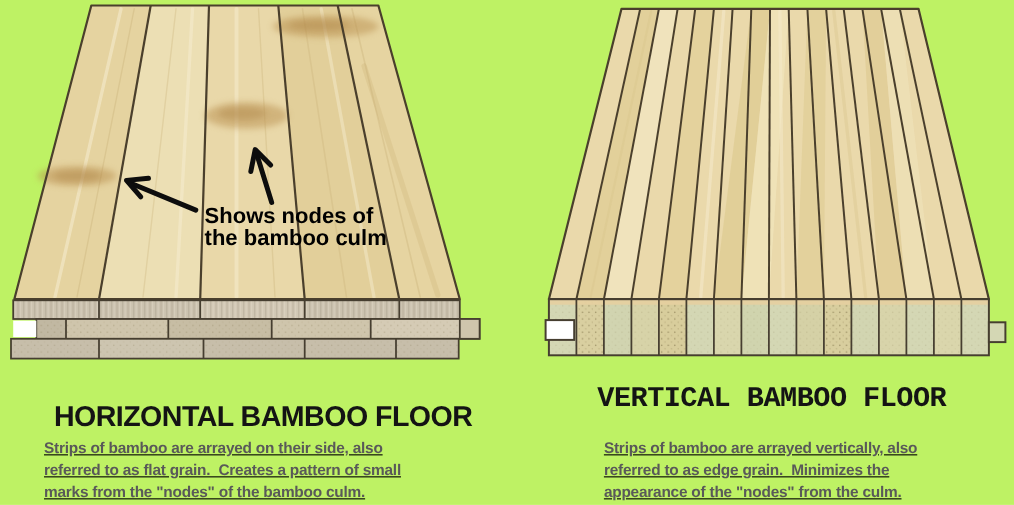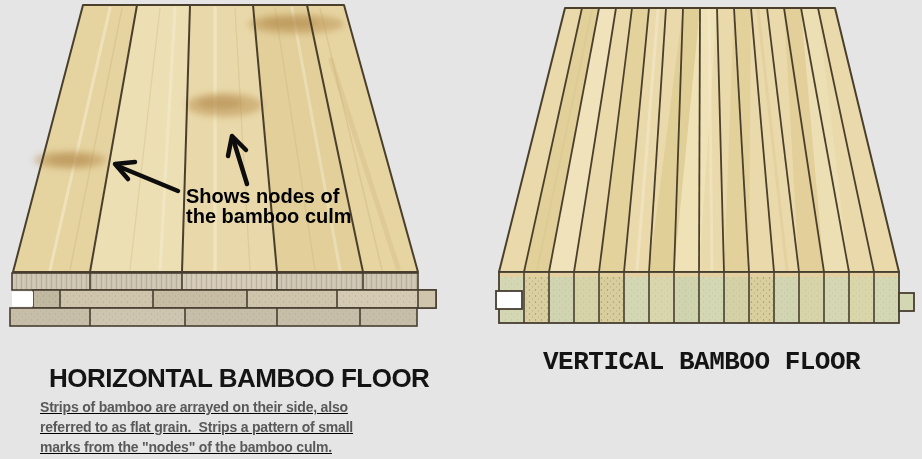--- a/index.html
+++ b/index.html
@@ -1,17 +1,17 @@
 <!DOCTYPE html>
 <html><head>
 <meta charset="utf-8">
 <style>
   html,body{margin:0;padding:0;background:#fff;}
   .stage{
-    position:relative;width:922px;height:459px;background:#e5e5e5;
+    position:relative;width:922px;height:459px;background:#bef264;
     font-family:"Liberation Sans",sans-serif;overflow:hidden;
   }
   .floor-svg{position:absolute;top:0;}
   .floor-svg.left{left:0;}
   .floor-svg.right{left:462px;}
   .panel-title{
     position:absolute;top:347px;font-size:26px;line-height:30px;
     font-weight:bold;color:#141414;letter-spacing:-0.5px;white-space:pre;
   }
   .panel-title.left{left:33px;}
@@ -235,18 +235,23 @@
 
       <rect x="437" y="293" width="15" height="18" fill="#d4d7b4" stroke="#463e30" stroke-width="1.8"></rect>
     </g>
   </svg>
 
   <h2 class="panel-title left" style="margin:16px;position:absolute;">HORIZONTAL BAMBOO FLOOR</h2>
   <h2 class="panel-title right" style="margin:0;position:absolute;font-family:Liberation Mono, monospace;">VERTICAL BAMBOO FLOOR</h2>
 
   <div class="panel-desc left">
     <div class="desc-line">Strips of bamboo are arrayed on their side, also</div>
-    <div class="desc-line">referred to as flat grain.  Strips a pattern of small</div>
+    <div class="desc-line">referred to as flat grain.  Creates a pattern of small</div>
     <div class="desc-line">marks from the "nodes" of the bamboo culm.</div>
   </div>
 
+  <div class="panel-desc right">
+    <div class="desc-line">Strips of bamboo are arrayed vertically, also</div>
+    <div class="desc-line">referred to as edge grain.  Minimizes the</div>
+    <div class="desc-line">appearance of the "nodes" from the culm.</div>
+  </div>
 
 </div>
 
 </body></html>

